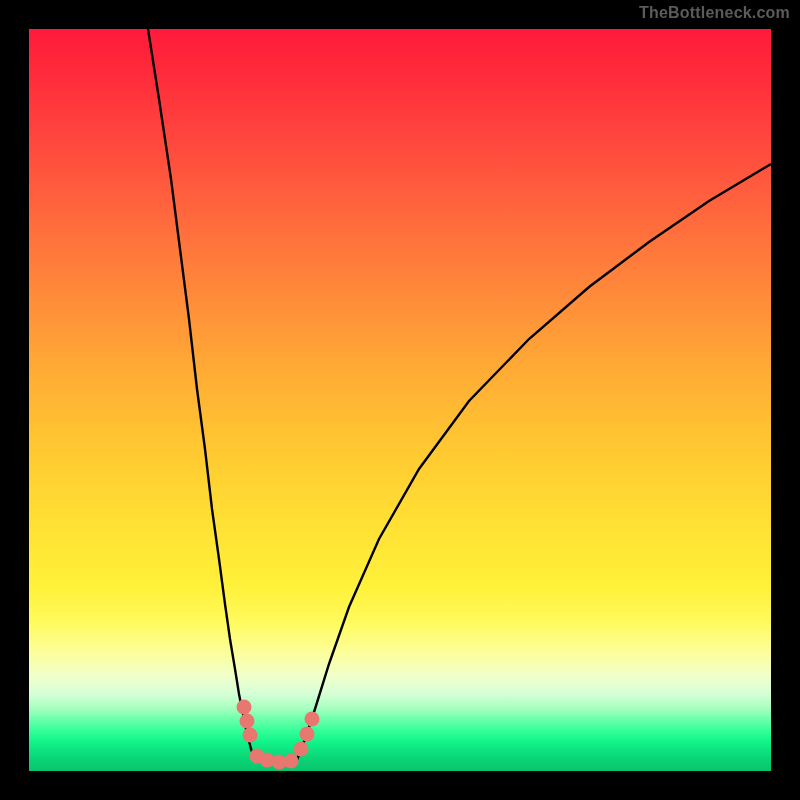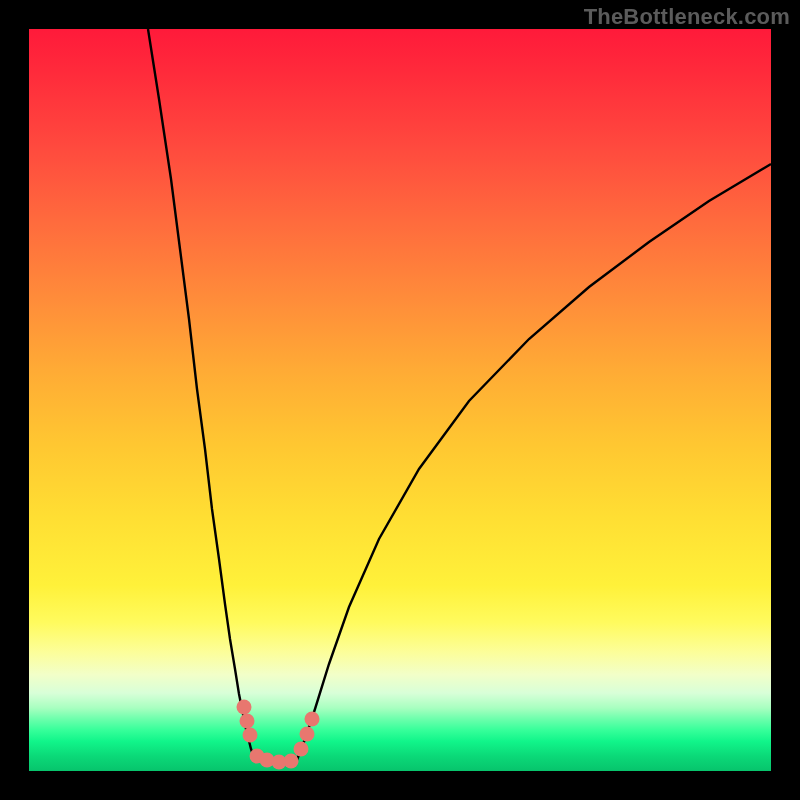--- a/index.html
+++ b/index.html
@@ -36,21 +36,21 @@
       #36ff9a 94.5%,
       #11f58a 96%,
       #0bd978 98%,
       #07c46c 100%
     );
   }
   .watermark {
     position: absolute;
     top: 4px;
     right: 10px;
-    font-size: 22px;
+    font-size: 16px;
     font-weight: 600;
     color: #5b5b5b;
     letter-spacing: 0.2px;
     user-select: none;
     text-align: right;
   }
   svg.curve {
     position: absolute;
     left: 0;
     top: 0;

